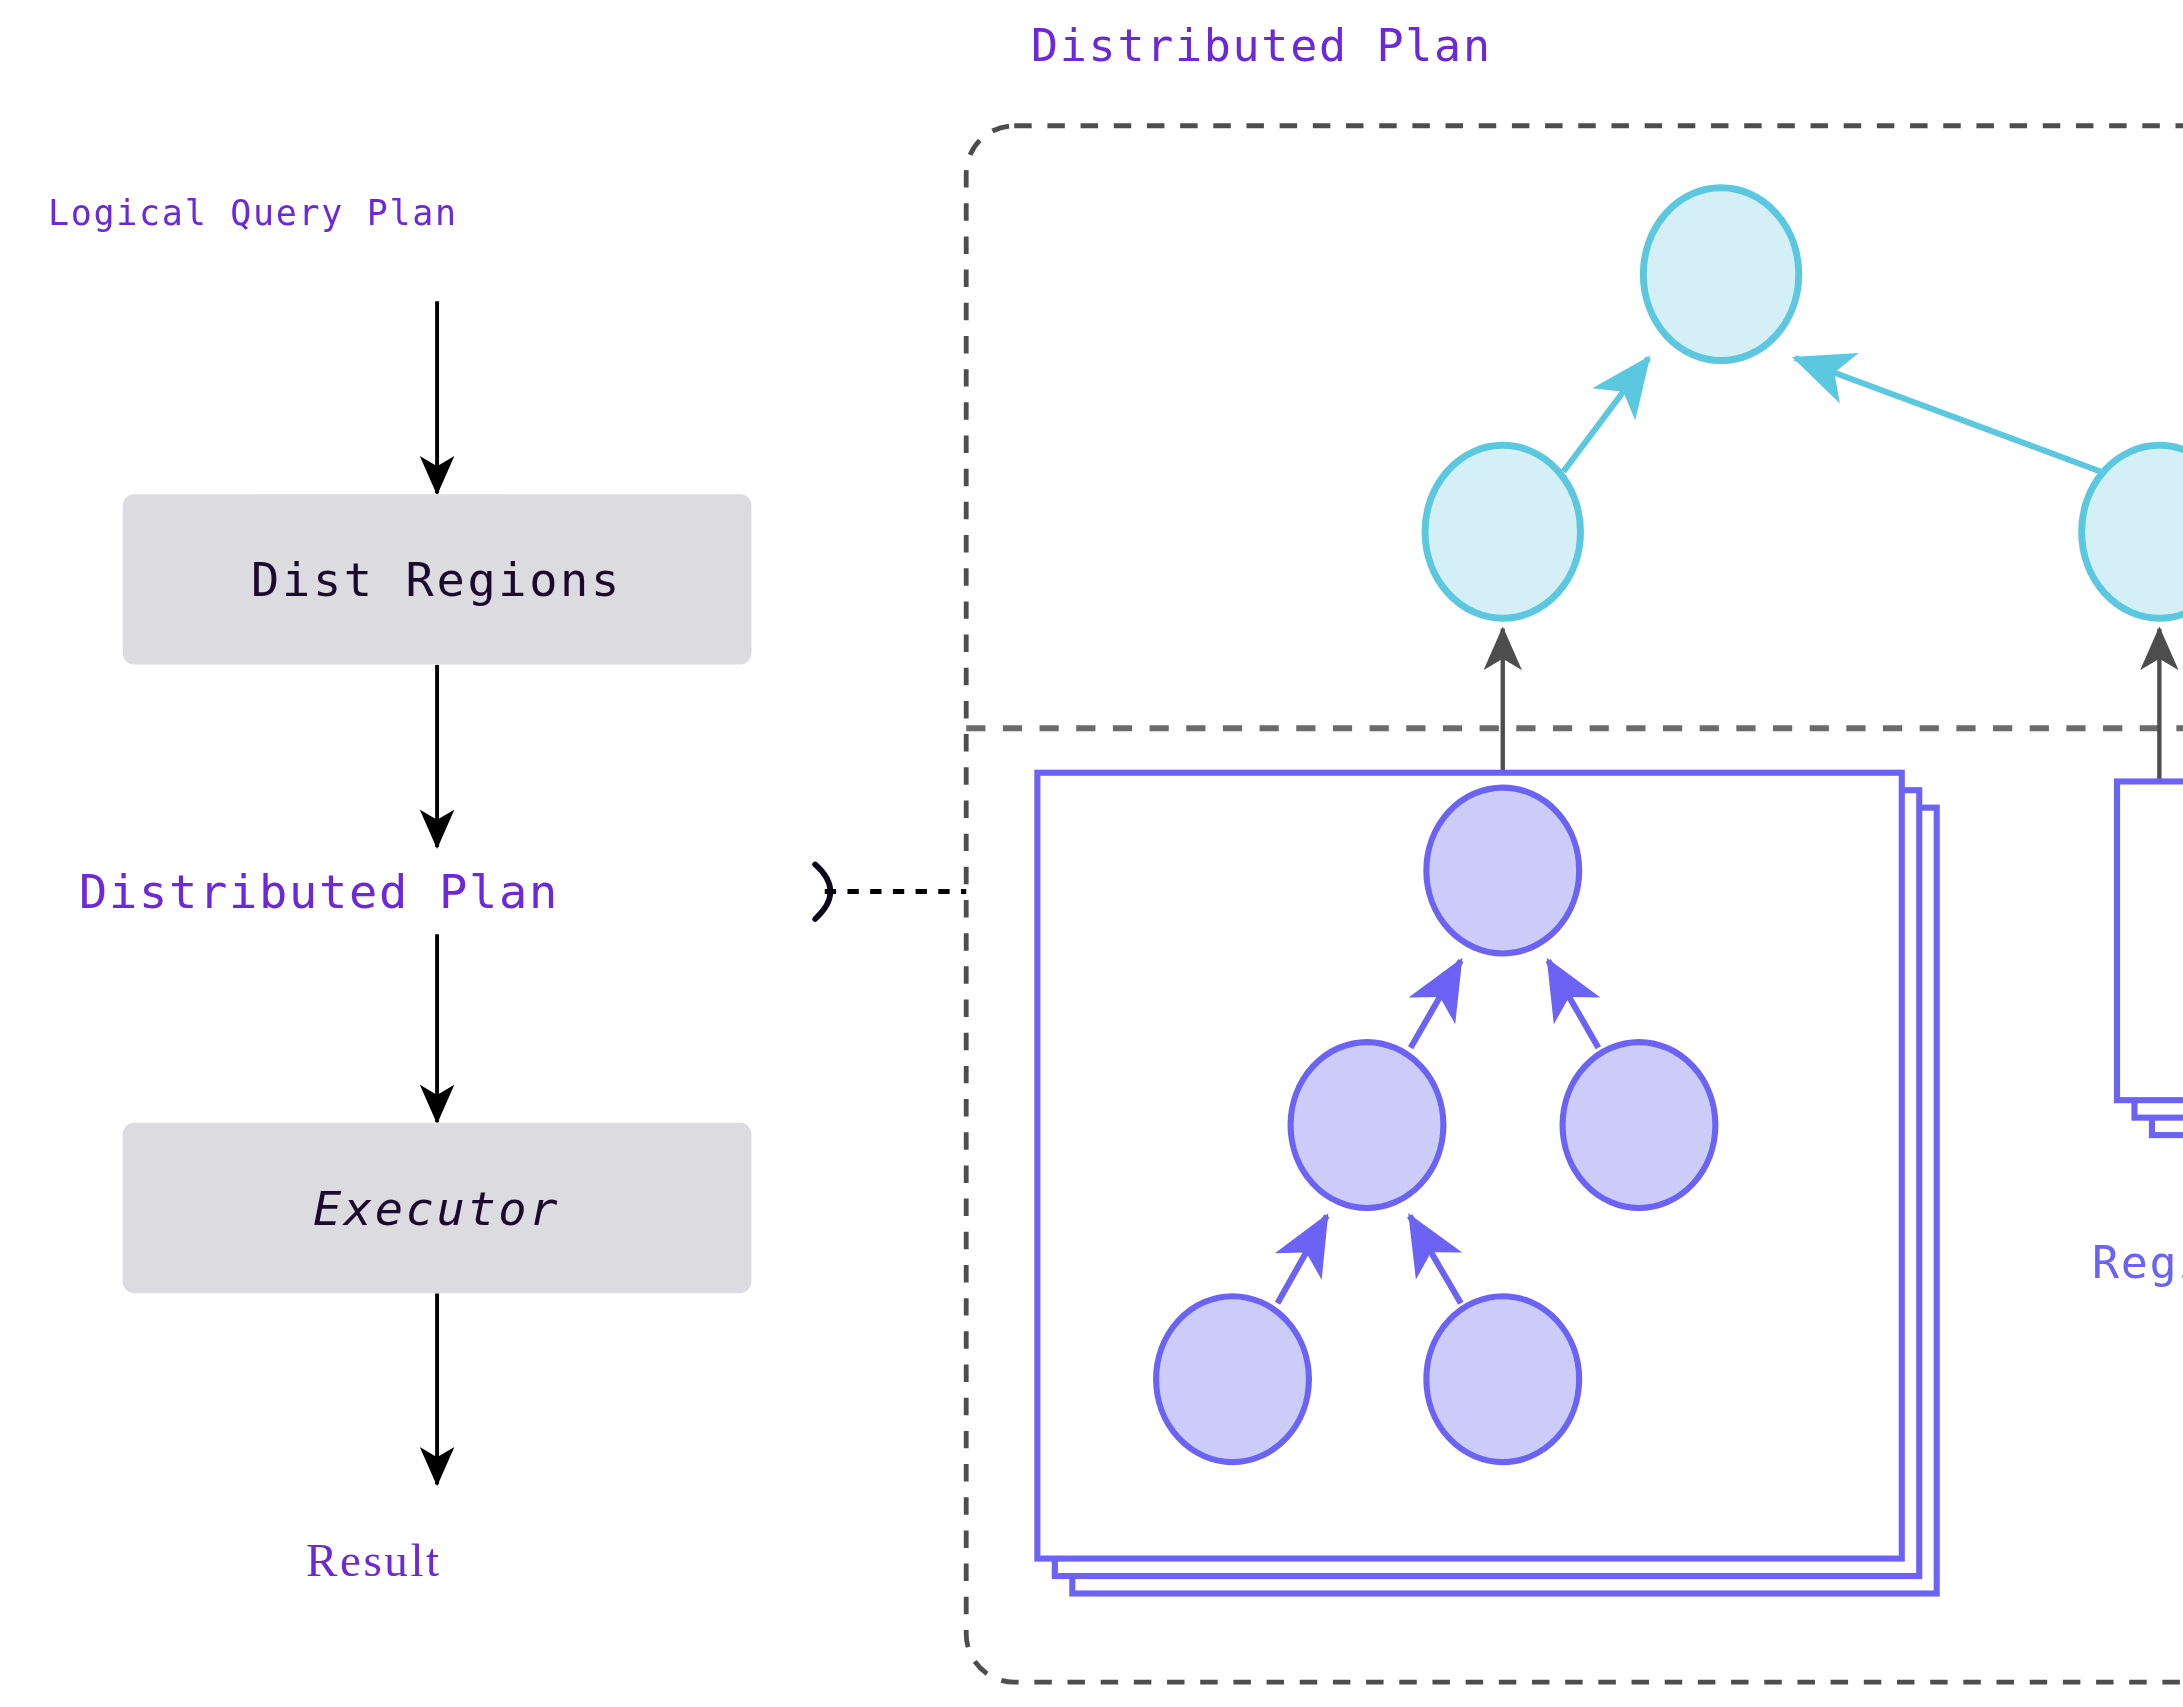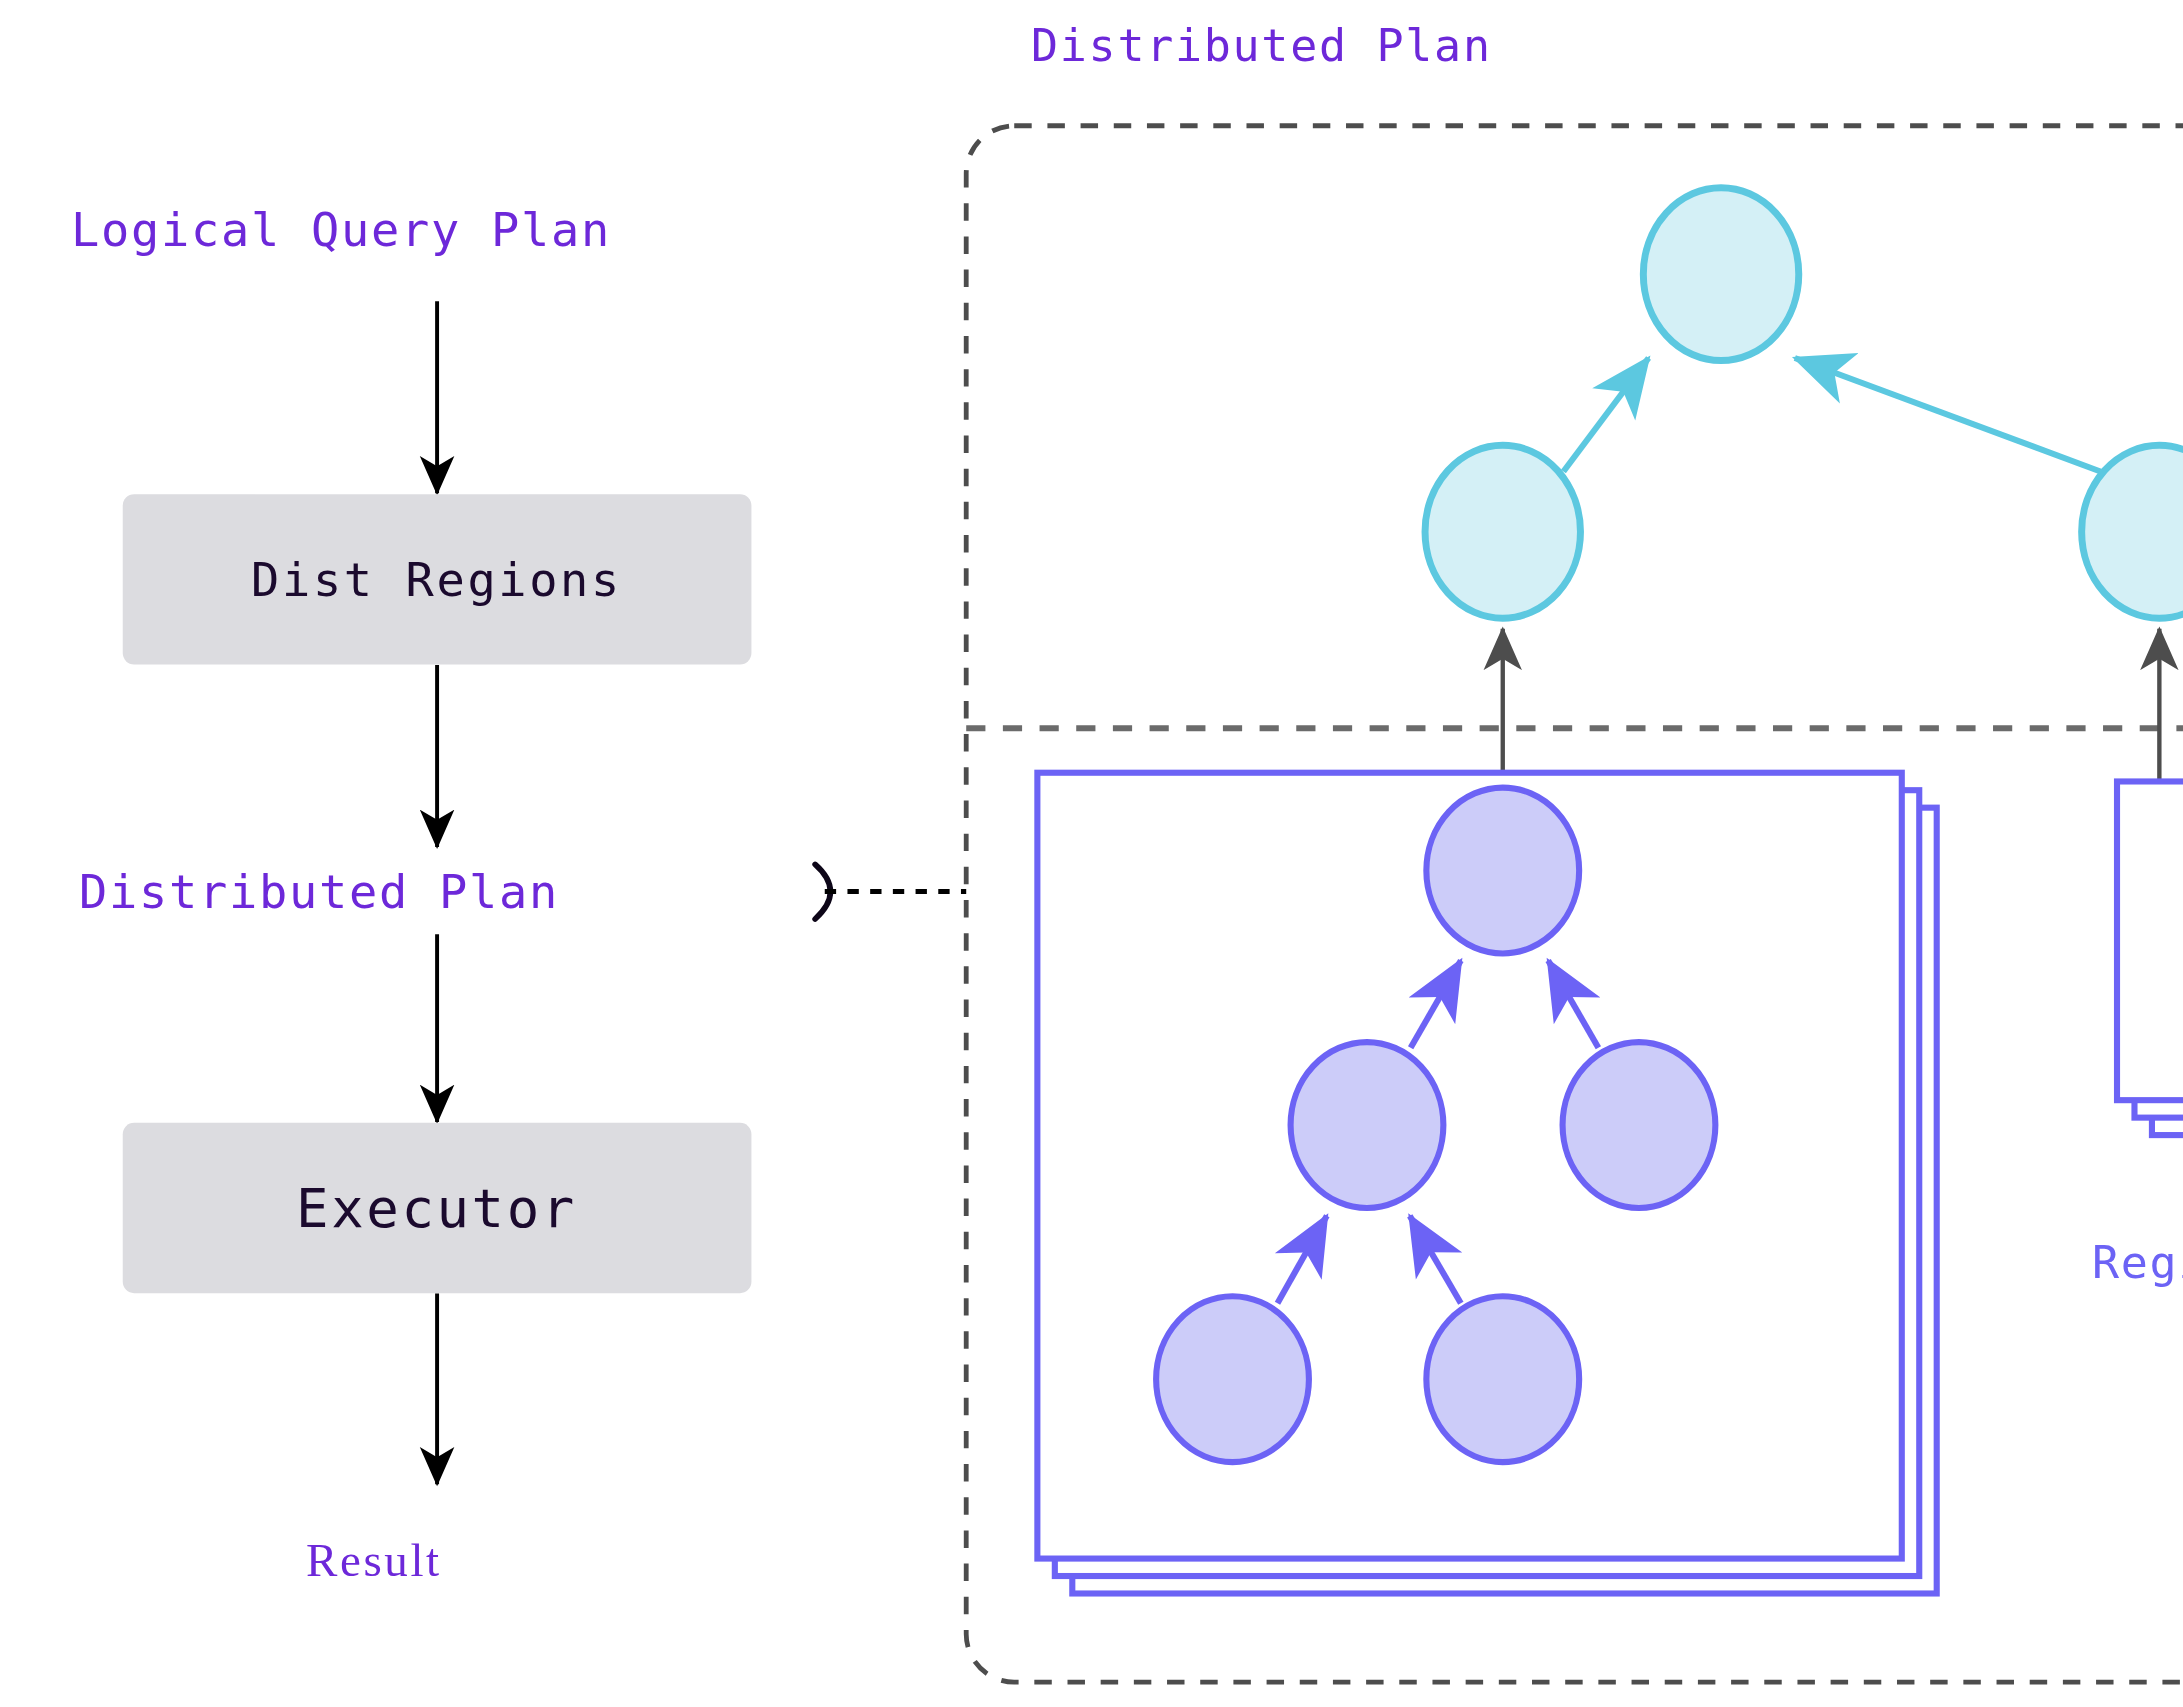--- a/index.html
+++ b/index.html
@@ -114,27 +114,27 @@
     <g>
       <rect x="4928" y="1870" width="800" height="730" fill="#ffffff" stroke="#6c63f5" stroke-width="14"></rect>
       <rect x="4888" y="1830" width="800" height="730" fill="#ffffff" stroke="#6c63f5" stroke-width="14"></rect>
       <rect x="4848" y="1790" width="800" height="730" fill="#ffffff" stroke="#6c63f5" stroke-width="14"></rect>
 
       <ellipse cx="5240" cy="1994" rx="175" ry="190" fill="#ccccf9" stroke="#6c63f5" stroke-width="14"></ellipse>
     </g>
 
   </svg>
 
-  <div class="lbl" style="left:48px;top:206px;font-size:47px;letter-spacing:1.7px;margin-left:23px;">Logical Query Plan</div>
+  <div class="lbl" style="left:48px;top:196px;font-size:35px;letter-spacing:1.7px;">Logical Query Plan</div>
 
   <div class="boxlabel" style="left:122px;top:494px;width:629px;height:170px;font-size:47px;letter-spacing:2.6px;">Dist Regions</div>
 
   <div class="lbl" style="left:79px;top:868px;font-size:47px;letter-spacing:1.7px;">Distributed Plan</div>
 
-  <div class="boxlabel" style="left:122px;top:1123px;width:629px;height:170px;font-size:54px;letter-spacing:2.6px;">Executor</div>
+  <div class="boxlabel" style="left:122px;top:1123px;width:629px;height:170px;font-size:47px;letter-spacing:2.6px;font-style:italic;">Executor</div>
 
   <div class="lbl" style="left:306px;top:1537px;font-size:47px;letter-spacing:2.6px;font-family:Liberation Serif, serif;">Result</div>
 
   <div class="lbl" style="left:1031px;top:23px;font-size:45px;letter-spacing:1.7px;">Distributed Plan</div>
 
   <div class="regionlabel" style="left:2092px;top:1236px;font-size:45px;letter-spacing:1.7px;">Regions</div>
 
 </div>
 
 

